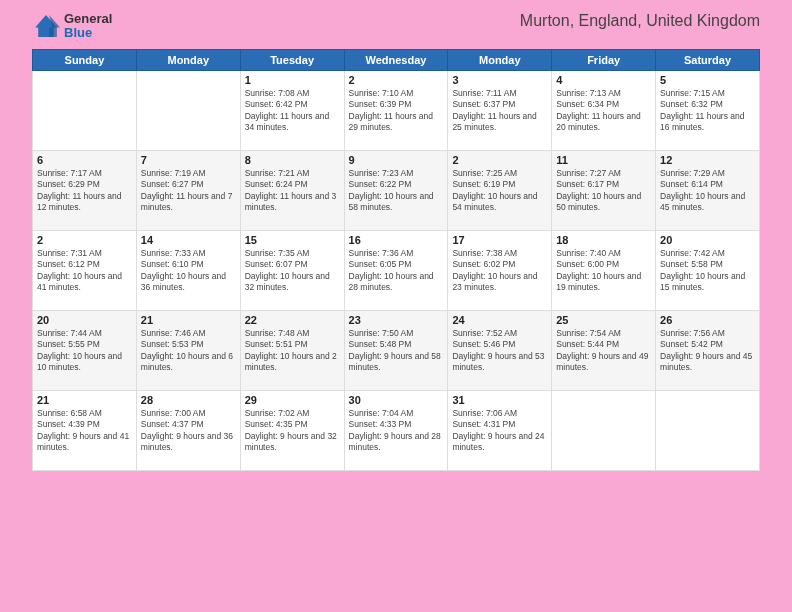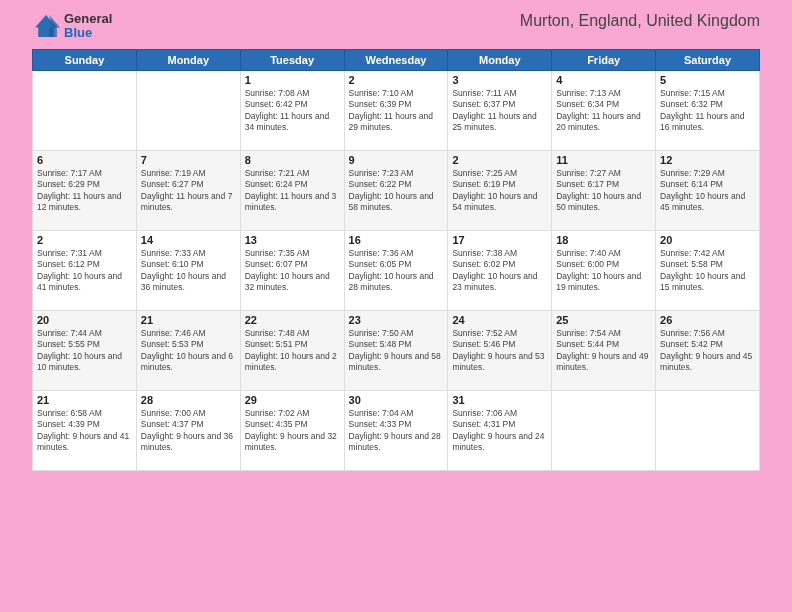--- a/index.html
+++ b/index.html
@@ -186,21 +186,21 @@
         <tr>
           <td>
         <span class="day-number">2</span>
         <span class="day-detail">Sunrise: 7:31 AM<br>Sunset: 6:12 PM<br>Daylight: 10 hours and 41 minutes.</span>
       </td>
           <td>
         <span class="day-number">14</span>
         <span class="day-detail">Sunrise: 7:33 AM<br>Sunset: 6:10 PM<br>Daylight: 10 hours and 36 minutes.</span>
       </td>
           <td>
-        <span class="day-number">13</span>
+        <span class="day-number">15</span>
         <span class="day-detail">Sunrise: 7:35 AM<br>Sunset: 6:07 PM<br>Daylight: 10 hours and 32 minutes.</span>
       </td>
           <td>
         <span class="day-number">16</span>
         <span class="day-detail">Sunrise: 7:36 AM<br>Sunset: 6:05 PM<br>Daylight: 10 hours and 28 minutes.</span>
       </td>
           <td>
         <span class="day-number">17</span>
         <span class="day-detail">Sunrise: 7:38 AM<br>Sunset: 6:02 PM<br>Daylight: 10 hours and 23 minutes.</span>
       </td>

